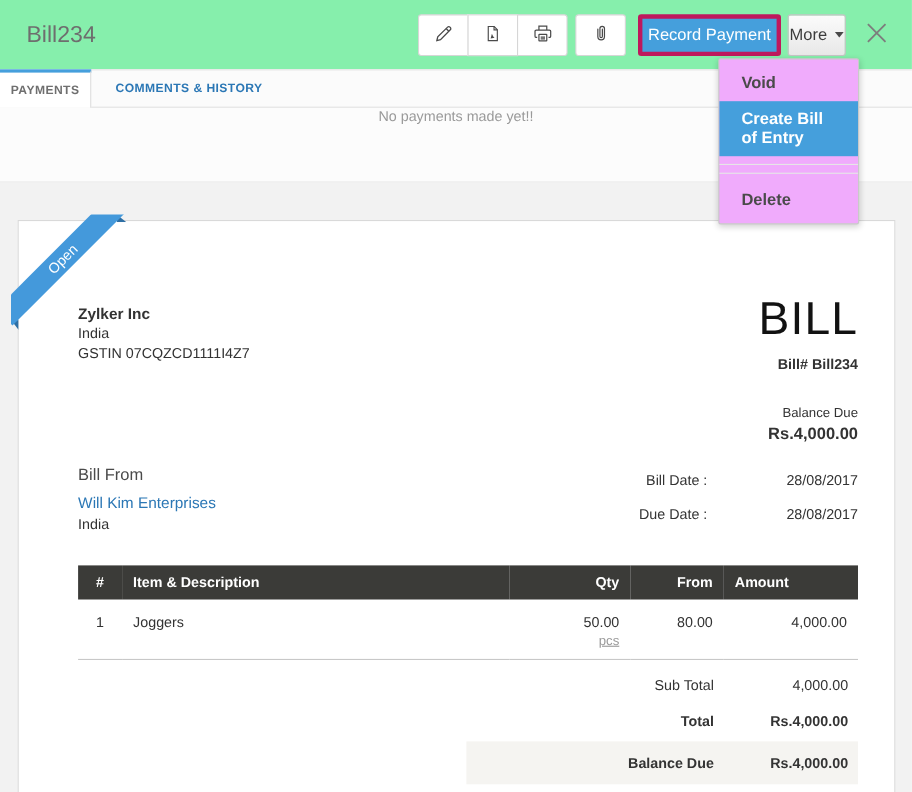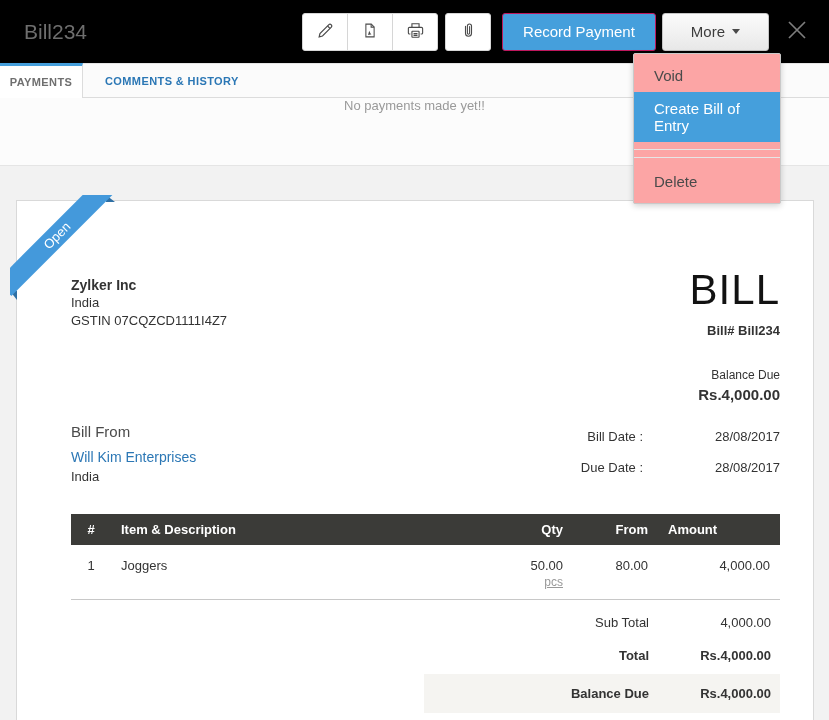--- a/index.html
+++ b/index.html
@@ -1,34 +1,34 @@
 <!DOCTYPE html>
 <html><head>
 <meta charset="utf-8">
 <style>
   * { margin:0; padding:0; box-sizing:border-box; }
   html,body { width:829px; height:720px; overflow:hidden; background:#fff; }
   body { font-family:"Liberation Sans", sans-serif; color:#333; }
   .screen { position:relative; width:829px; height:720px; overflow:hidden; background:#fff; }
 
   
-  .header { height:63px; display:flex; align-items:center; padding:0 10px 0 24px; background:#000000; }
+  .header { height:63px; display:flex; align-items:center; padding:0 10px 0 24px; background:#86efac; }
   .page-title { font-size:21px; color:#6e6e6e; }
   .header-spacer { flex:1; }
   .icon-btn-group { display:flex; }
   .icon-btn { width:46px; height:38px; display:flex; align-items:center; justify-content:center;
               background:#fff; border:1px solid #d6d6d6; margin-left:-1px; cursor:pointer; }
   .icon-btn-group .icon-btn:first-child { border-radius:3px 0 0 3px; margin-left:0; }
   .icon-btn-group .icon-btn:last-child { border-radius:0 3px 3px 0; }
   .icon-btn.standalone { border-radius:3px; margin-left:7px; }
   .icon-btn svg { stroke:#4a4a4a; }
-  .record-btn { margin-left:11px; height:38px; padding:0 20px; font-size:15px; color:#fff;
-                background:#459fdc; border:1px solid #be185d; border-radius:3px; cursor:pointer;
+  .record-btn { margin-left:11px; height:38px; padding:0 5px; font-size:15px; color:#fff;
+                background:#459fdc; border:4px solid #be185d; border-radius:3px; cursor:pointer;
                 font-family:"Liberation Sans",sans-serif; }
-  .more-btn { margin-left:6px; height:38px; padding:0 28px; font-size:15px; color:#3c3c3c;
+  .more-btn { margin-left:6px; height:38px; padding:0 1px; font-size:15px; color:#3c3c3c;
               background:linear-gradient(#fbfbfb,#e8e8e8); border:1px solid #c5c5c5; border-radius:3px;
               display:flex; align-items:center; cursor:pointer; font-family:"Liberation Sans",sans-serif; }
   .caret-down { width:0; height:0; border-left:4px solid transparent; border-right:4px solid transparent;
                 border-top:5px solid #4a4a4a; margin-left:7px; }
   .close-btn { margin:0 8px 0 14px; width:28px; height:28px; display:flex; align-items:center;
                justify-content:center; background:none; border:none; cursor:pointer; }
 
   
   .tabbar { height:35px; background:#fbfbfb; display:flex; border-top:1px solid #e4e4e4;
             border-bottom:1px solid #dcdcdc; }
@@ -95,23 +95,23 @@
 
   
   .totals { width:356px; margin-left:auto; margin-top:6px; font-size:13px; }
   .total-row { display:flex; padding:9px 0; align-items:center; }
   .total-row.bold .t-label,.total-row.bold .t-value { font-weight:bold; }
   .total-row.shaded { background:#f5f4f1; padding:12px 0; margin-top:2px; }
   .t-label { width:225px; text-align:right; }
   .t-value { flex:1; text-align:right; padding-right:9px; }
 
   
-  .dropdown { position:absolute; top:53px; right:48px; width:148px; background:#fca5a5;
+  .dropdown { position:absolute; top:53px; right:48px; width:128px; background:#f0abfc;
               border:1px solid #c9c9c9; border-radius:2px; box-shadow:0 2px 6px rgba(0,0,0,.18);
-              padding:5px 0; z-index:30; }
+              padding:5px 0; z-index:30;font-weight:bold; }
   .menu-item { padding:8px 20px; font-size:15px; color:#4a4a4a; cursor:pointer; }
   .menu-item.highlighted { background:#459fdc; color:#fff; }
   .menu-divider { border-top:1px solid #e6e6e6; margin:7px 0; }
 </style>
 </head>
 <body>
 
 <div class="screen">
 
   <div class="header">

